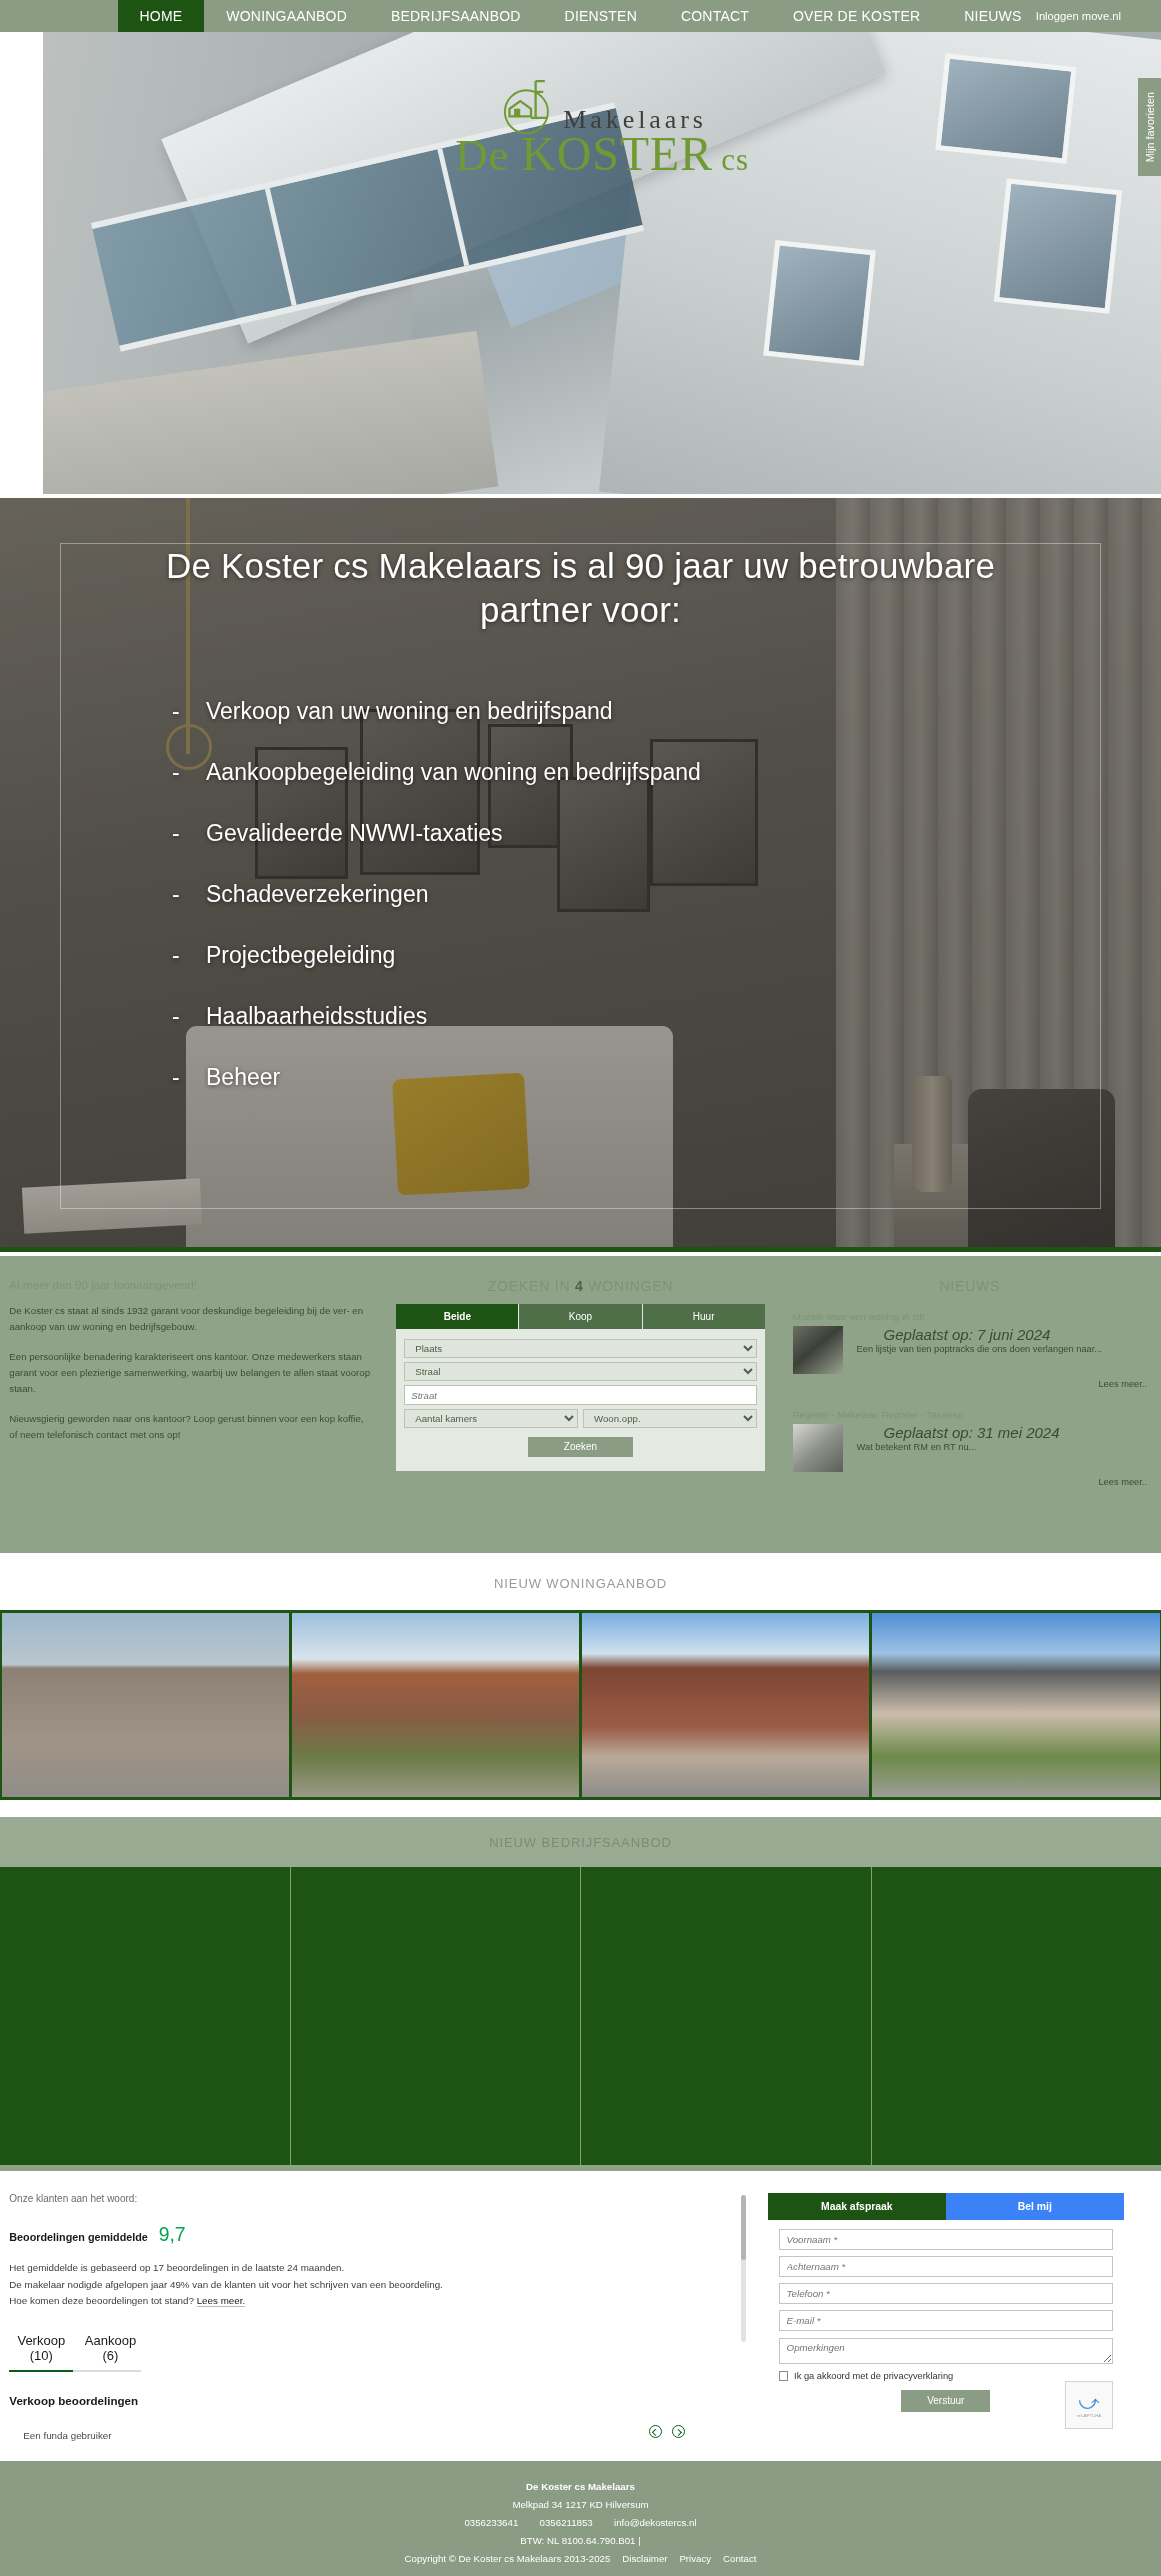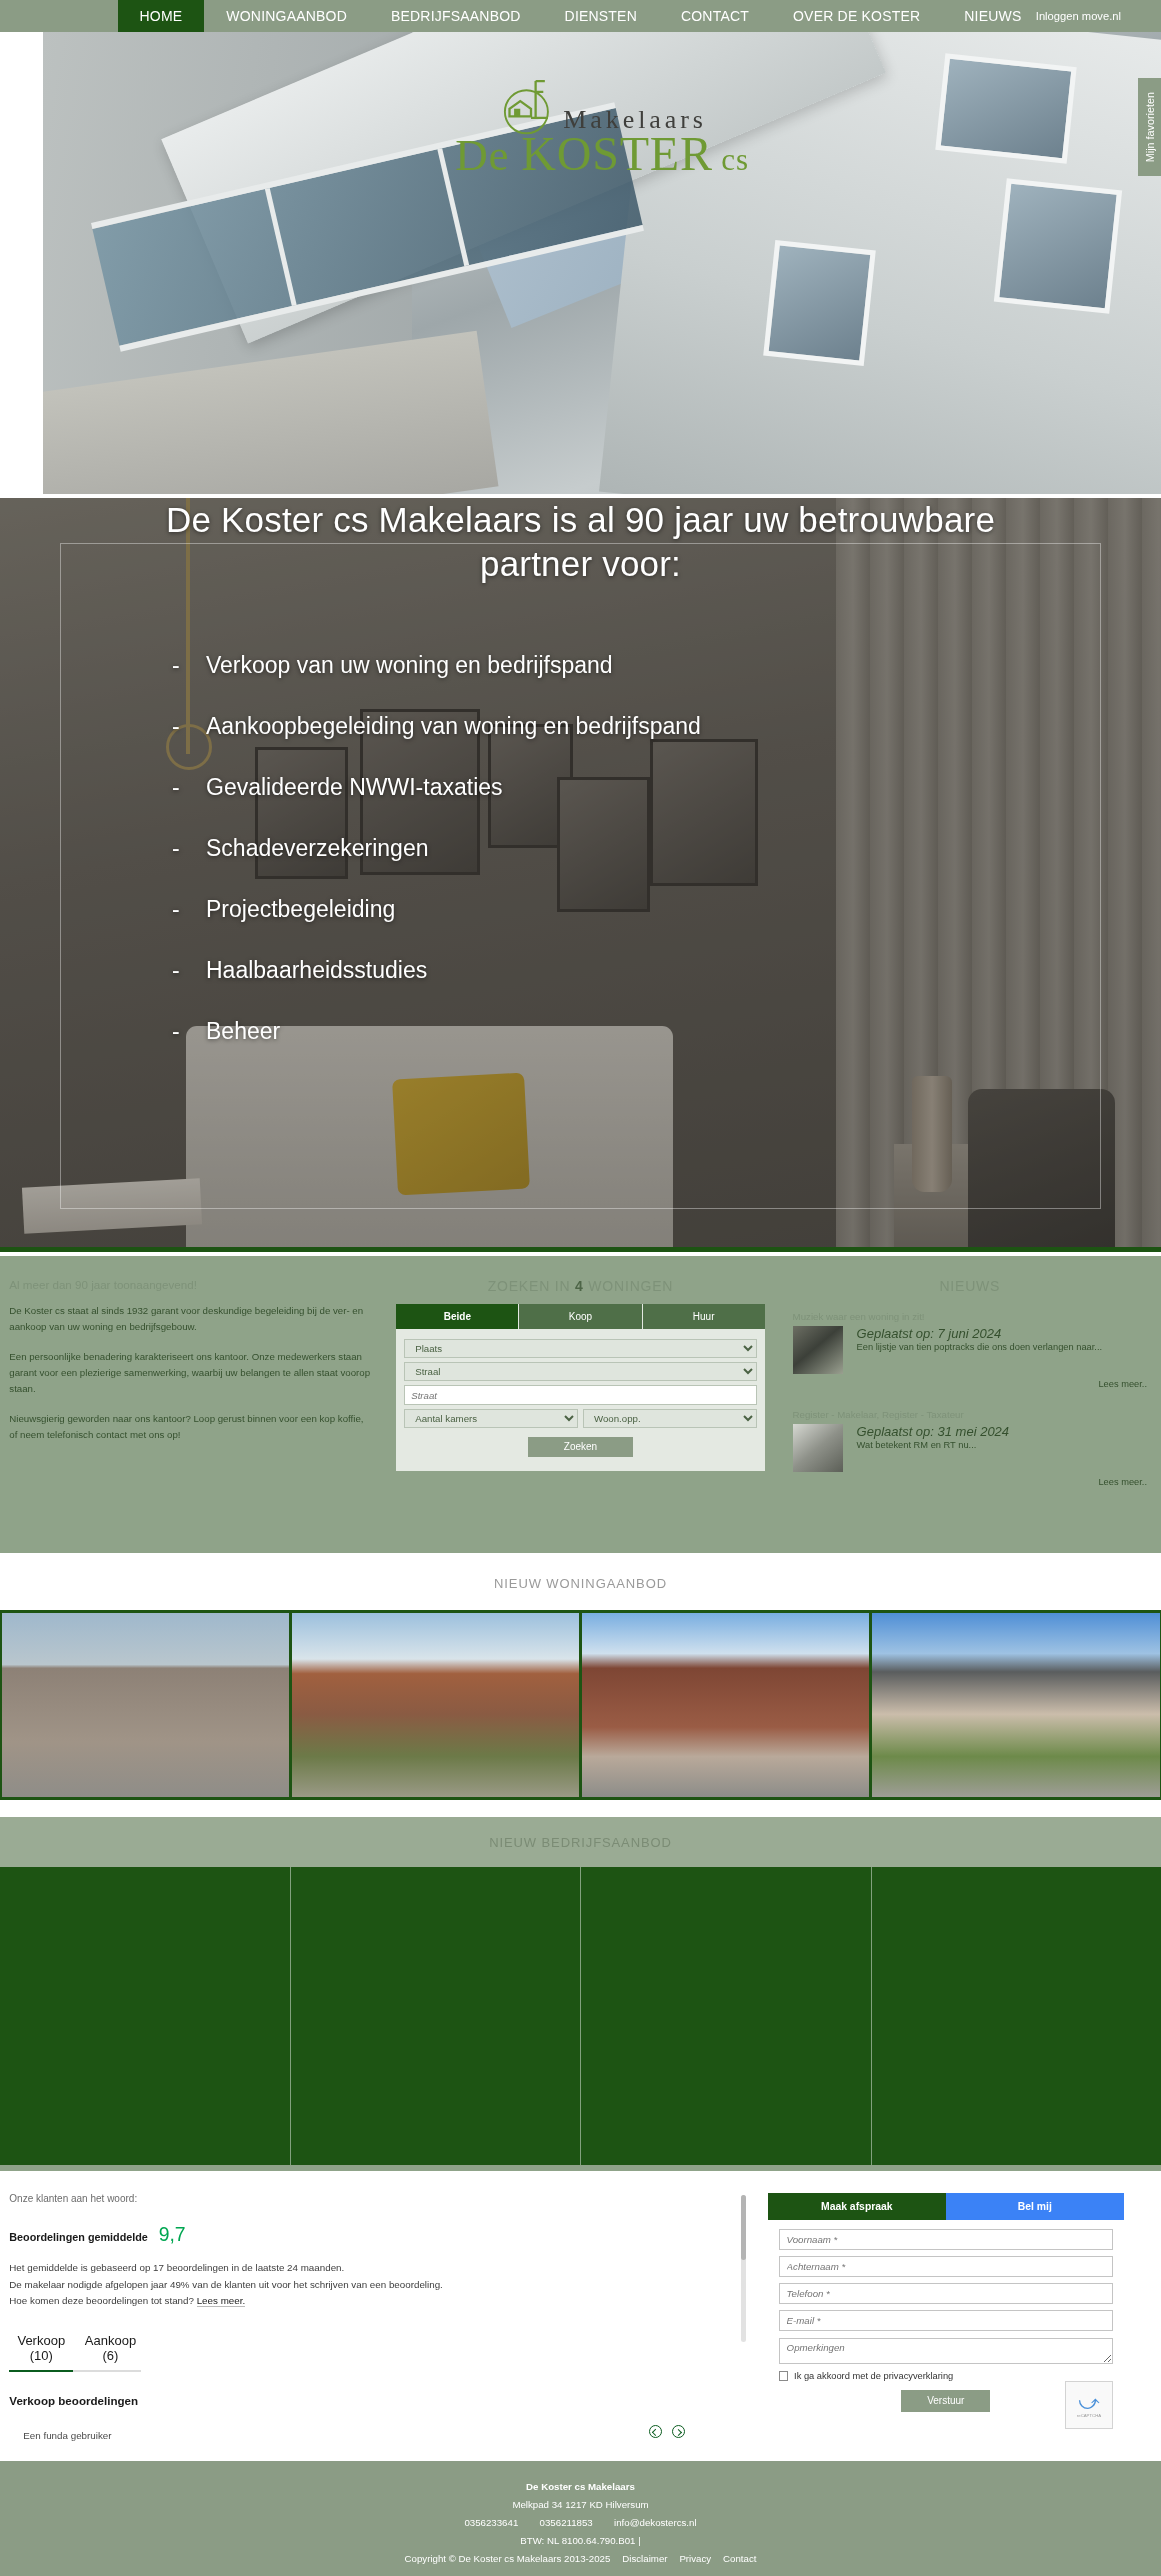--- a/index.html
+++ b/index.html
@@ -188,20 +188,21 @@
   }
   .hb-overlay { position:absolute; inset:0; background: rgba(60,56,50,.34); }
   .hb-outline {
     position: absolute;
     left: 60px; right: 60px; top: 45px; bottom: 43px;
     border: 0.8px solid rgba(255,255,255,.38);
     pointer-events: none;
   }
   .hb-content {
     position: relative; z-index: 3;
+    padding-top: 46px;
     color: #ffffff;
     text-shadow: 0 0.8px 4.6px rgba(0,0,0,.55);
   }
   .hb-title {
     text-align: center;
     font-size: 35px;
     font-weight: 400;
     line-height: 1.25;
     max-width: 875px;
     margin: 0 auto;
@@ -297,21 +298,21 @@
     letter-spacing: 0.8px; margin-bottom: 17px;
   }
   .news-item { margin-bottom: 20px; }
   .news-title { font-size: 9.7px; color: #7e9279; margin-bottom: 4.6px; }
   .news-body { display: flex; gap: 14px; }
   .news-thumb {
     width: 50px; height: 48px; flex: none;
     background: linear-gradient(140deg,#6d6f64,#3c4039 45%,#9aa090);
   }
   .news-thumb.b { background: linear-gradient(140deg,#d6d8d2,#8e9189 50%,#5c5f57); }
-  .news-date { font-size: 13px; color: #35502e; font-style: italic; }
+  .news-date { font-size: 15px; color: #35502e; font-style: italic; margin-left: 27px; }
   .news-excerpt { font-size: 9.3px; color: #35502e; line-height: 1.45; }
   .news-more {
     display: block; text-align: right; font-size: 9.3px;
     color: #35502e; margin-top: 4.6px; cursor: pointer;
   }
 
   
   .sec-head-white {
     background: #ffffff; text-align: center;
     font-size: 13px; letter-spacing: 0.9px; color: #9a9a9a;

